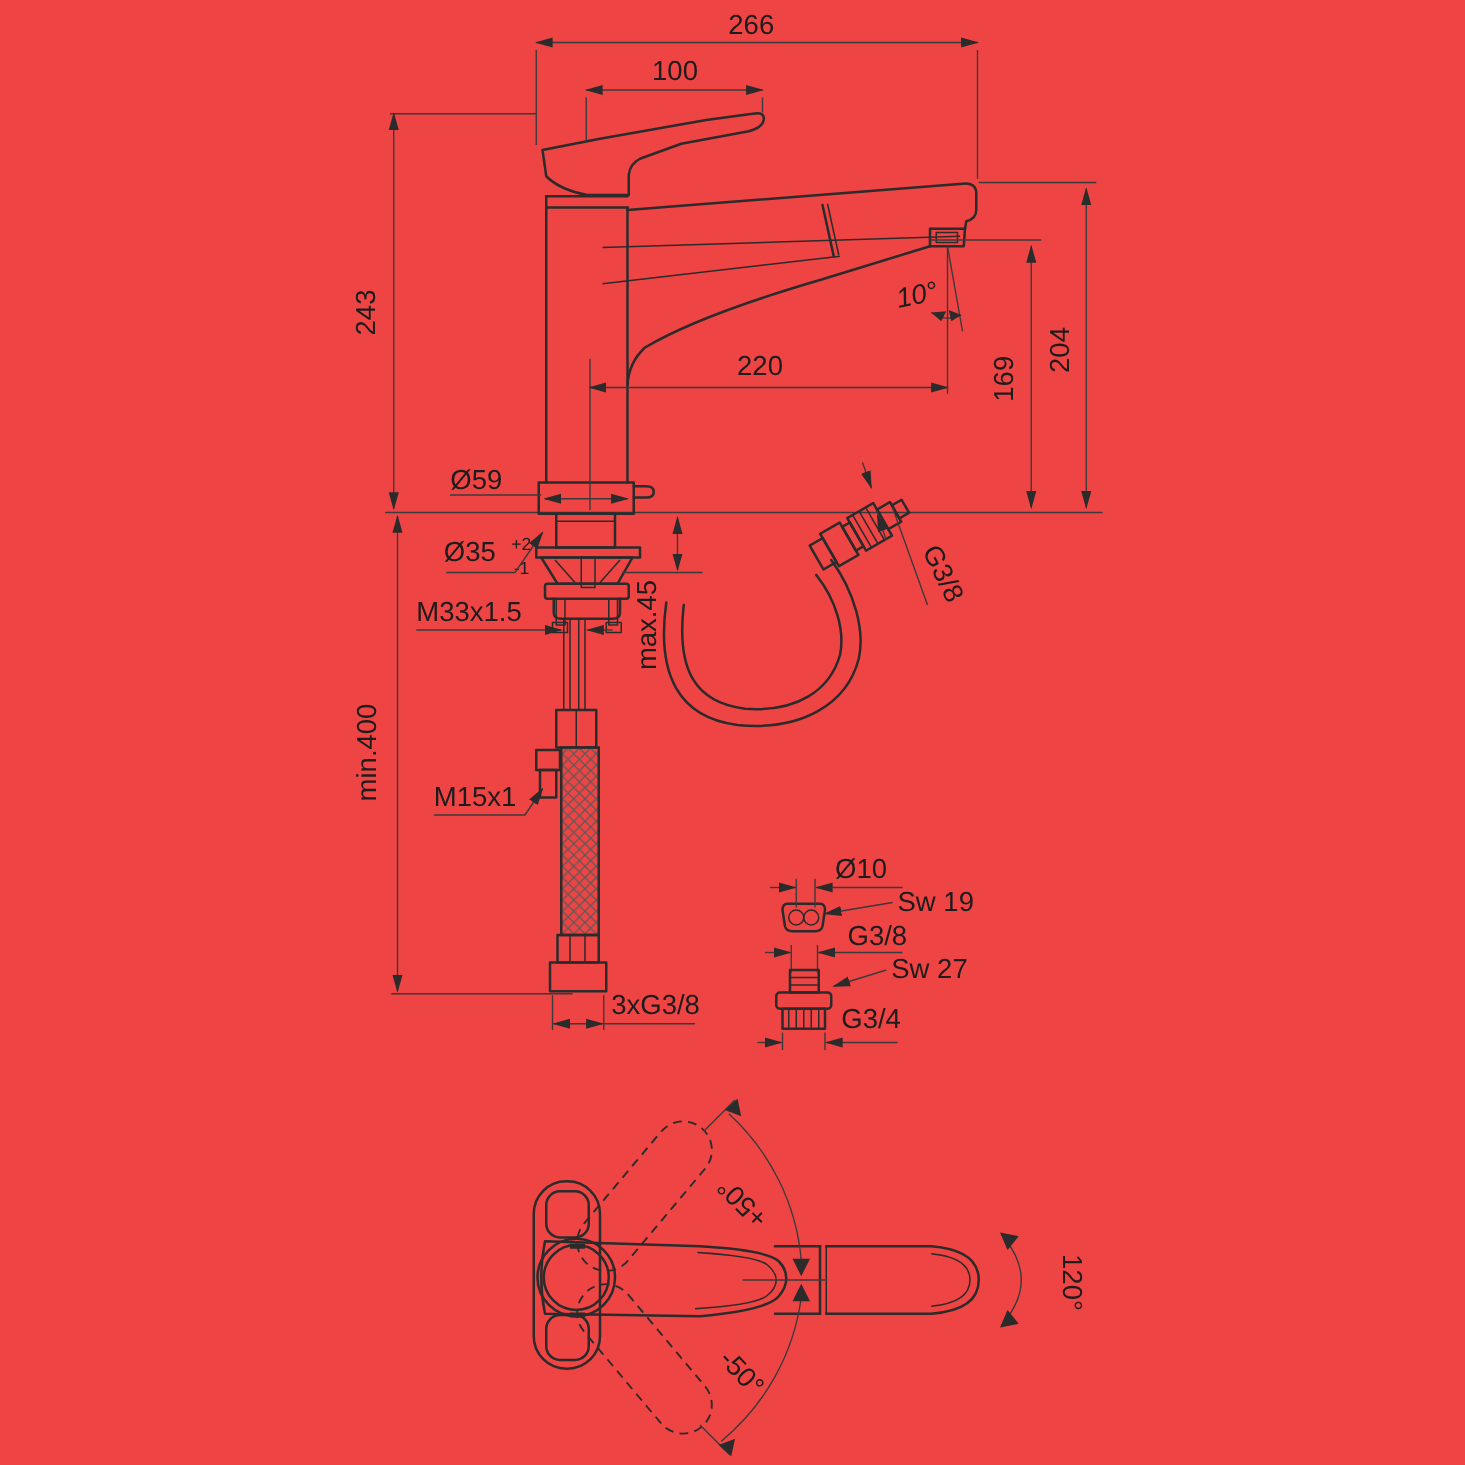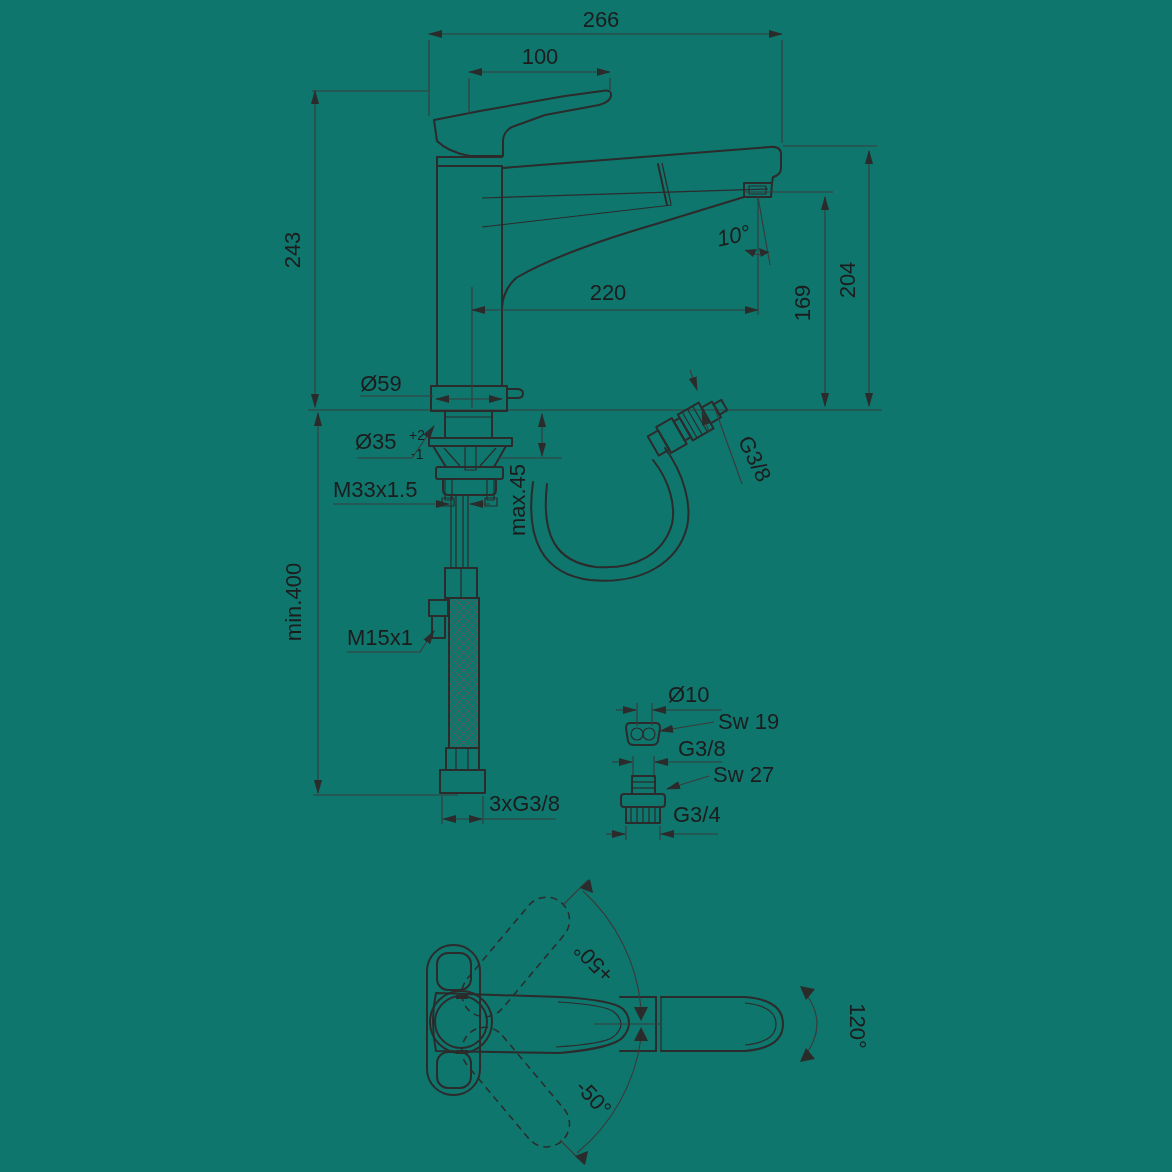--- a/index.html
+++ b/index.html
@@ -1,16 +1,16 @@
 <!DOCTYPE html>
 <html><head>
 <meta charset="utf-8">
 <style>
   html,body{margin:0;padding:0;background:#ffffff;}
-  .stage{width:1172px;height:1172px;position:relative;background:#0f766e;overflow:hidden;}
+  .stage{width:1172px;height:1172px;position:relative;background:#ef4444;overflow:hidden;}
   svg{display:block;}
   .ol{fill:none;stroke:#2b2b2b;stroke-width:2;stroke-linejoin:round;stroke-linecap:round;}
   .ol-thin{fill:none;stroke:#2b2b2b;stroke-width:1.2;stroke-linejoin:round;}
   .dim{fill:none;stroke:#3a3a3a;stroke-width:1.1;}
   .dashed{fill:none;stroke:#2b2b2b;stroke-width:1.5;stroke-dasharray:7 5;}
   .fillline{fill:#2b2b2b;stroke:none;}
   text{font-family:"Liberation Sans","DejaVu Sans",sans-serif;font-size:22px;fill:#1c1c1c;}
   text.small{font-size:14px;}
   text.it{font-style:italic;}
 </style>

